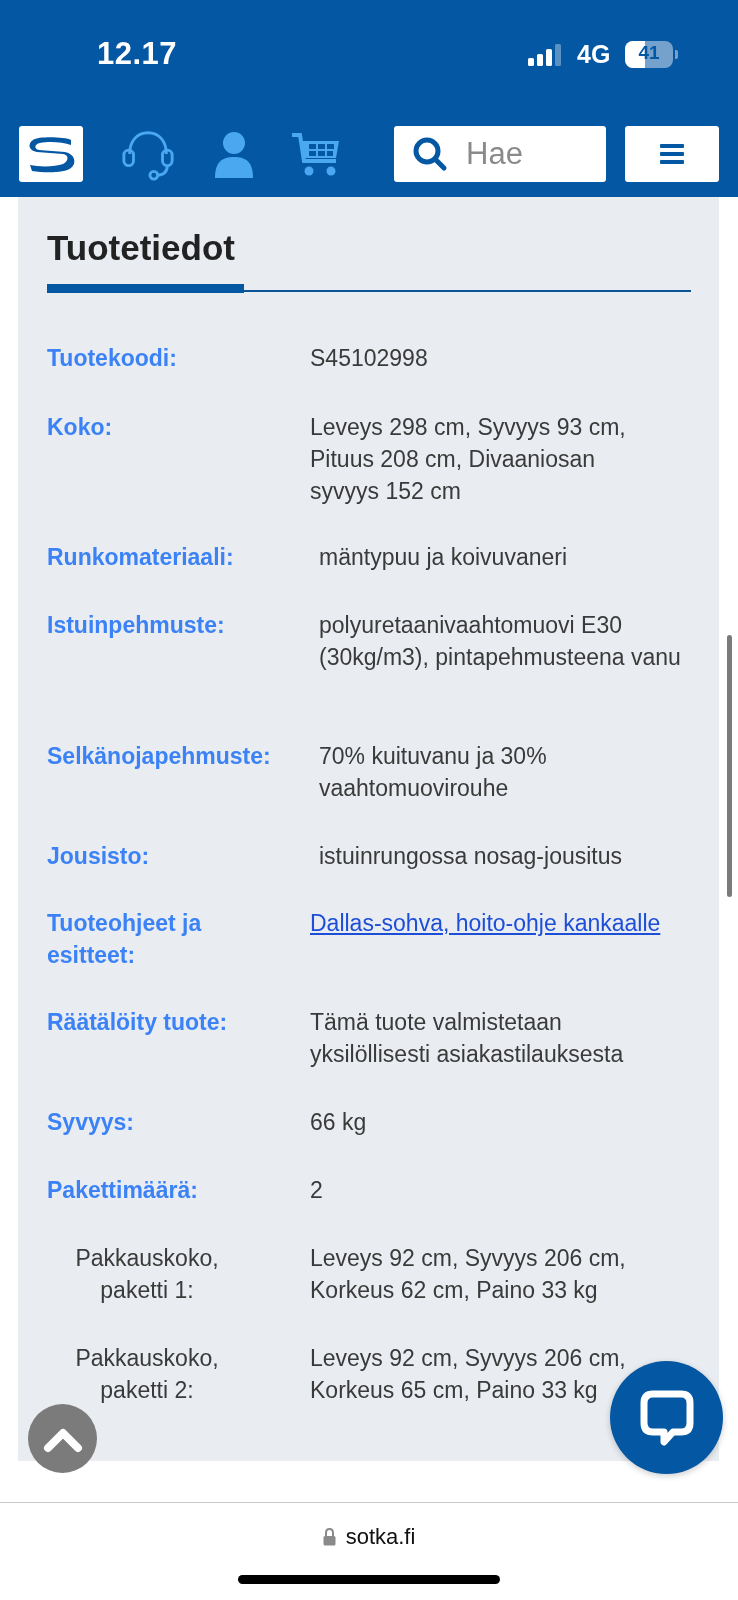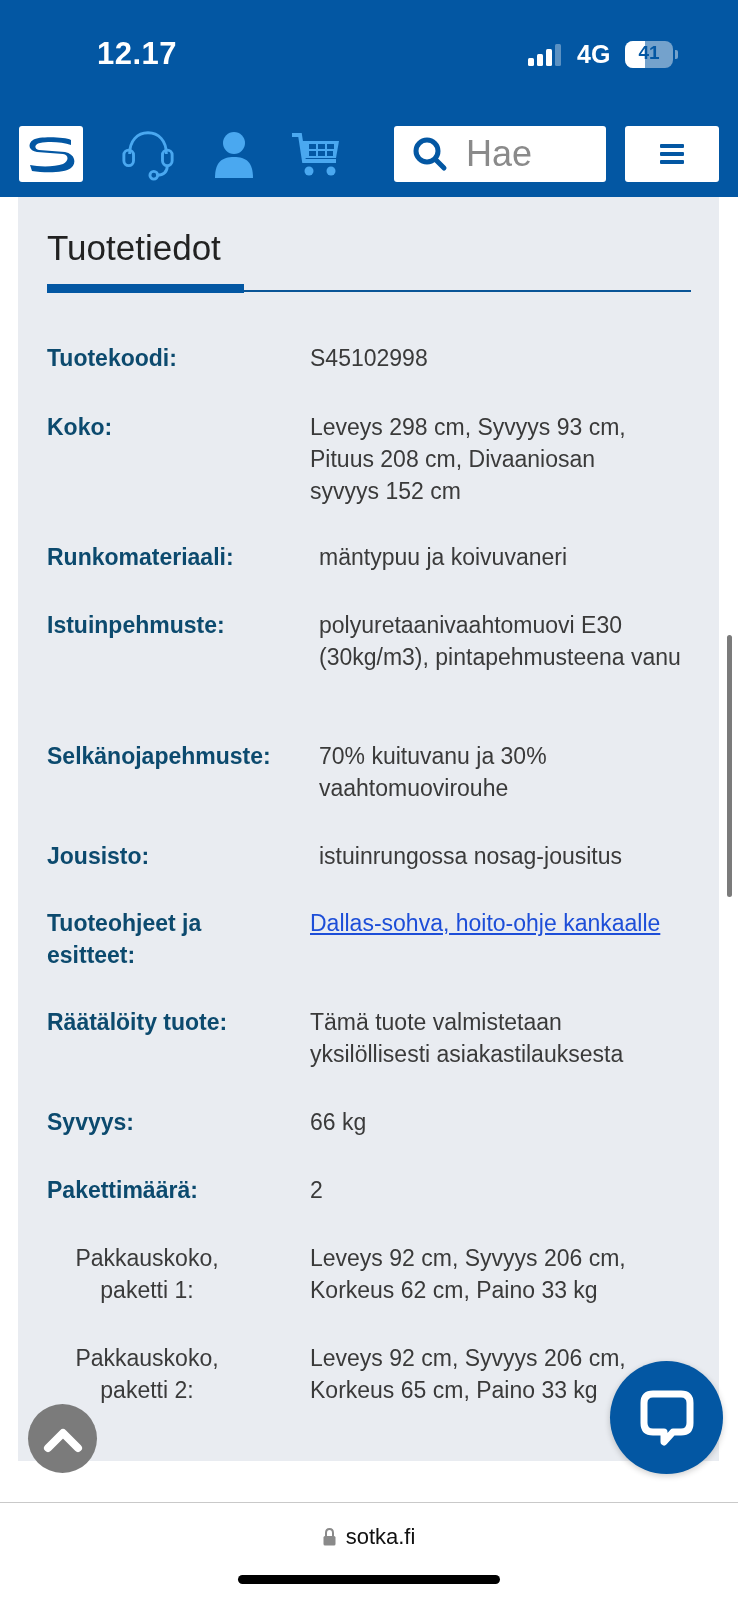--- a/index.html
+++ b/index.html
@@ -14,32 +14,32 @@
   .signal span.dim { background: rgba(255,255,255,0.35); }
   .net { position: absolute; left: 577px; top: 40px; font-size: 25px; color: #fff; font-weight: bold; text-align: center; }
   .battery { position: absolute; left: 625px; top: 41px; width: 48px; height: 27px; border-radius: 8px; background: rgba(255,255,255,0.45); overflow: hidden; padding-left: 12px; }
   .battery .fill { position: absolute; left: 0; top: 0; bottom: 0; width: 41%; background: #fff; }
   .battery .lvl { position: absolute; left: 0; right: 0; top: 1px; text-align: center; font-size: 19px; font-weight: bold; color: #0357a3; }
   .battery-tip { position: absolute; left: 675px; top: 50px; width: 3px; height: 9px; border-radius: 0 2px 2px 0; background: rgba(255,255,255,0.45); }
 
   .logo { position: absolute; left: 19px; top: 126px; width: 64px; height: 56px; background: #fff; border-radius: 3px; display: flex; align-items: center; justify-content: center; }
   .navicon { position: absolute; top: 128px; width: 56px; height: 54px; display: flex; align-items: center; justify-content: center; }
   .search { position: absolute; left: 394px; top: 126px; width: 212px; height: 56px; background: #fff; border-radius: 3px; display: flex; align-items: center; padding-left: 18px; }
-  .search .ph { margin-left: 18px; font-size: 36px; color: #8a8a8a; }
+  .search .ph { margin-left: 18px; font-size: 31px; color: #8a8a8a; }
   .menu-btn { position: absolute; left: 625px; top: 126px; width: 94px; height: 56px; background: #fff; border-radius: 3px; display: flex; align-items: center; justify-content: center; }
 
   
   .panel { position: absolute; left: 18px; top: 197px; width: 701px; height: 1264px; background: #e9ecf1; }
   .tabs { position: absolute; left: 47px; top: 228px; width: 644px; height: 68px; }
-  .tab { position: absolute; top: 0; font-size: 35px; color: #222; font-weight: normal; }
+  .tab { position: absolute; top: 0; font-size: 35px; color: #222; font-weight: bold; }
   .tab-underline { position: absolute; left: 47px; top: 290px; width: 644px; height: 2px; background: #0a5597; }
   .tab-active-bar { position: absolute; left: 47px; top: 284px; width: 197px; height: 9px; background: #0357a3; }
 
   .row { position: absolute; left: 47px; width: 644px; font-size: 23px; line-height: 32px; }
-  .row .lbl { position: absolute; left: 0; top: 0; width: 258px; font-weight: bold; color: #0c4a6e; }
+  .row .lbl { position: absolute; left: 0; top: 0; width: 258px; font-weight: bold; color: #3b82f6; }
   .row .lbl.normal { font-weight: normal; color: #3a3a3a; text-align: center; }
   .row .val { position: absolute; top: 0; color: #3a3a3a; width: 380px; }
   .row .val a { color: #1d4ed8; text-decoration: underline; }
 
   .scrollbar { position: absolute; left: 727px; top: 635px; width: 5px; height: 262px; background: #7b7b7b; border-radius: 3px; }
 
   .back-top { position: absolute; left: 28px; top: 1404px; width: 69px; height: 69px; border-radius: 50%; background: #7b7b7b; display: flex; align-items: center; justify-content: center; }
   .chat-btn { position: absolute; left: 610px; top: 1361px; width: 113px; height: 113px; border-radius: 50%; background: #0357a3; display: flex; align-items: center; justify-content: center; box-shadow: 0 2px 6px rgba(0,0,0,0.2); }
 
   .footer-line { position: absolute; left: 0; top: 1502px; width: 738px; height: 1px; background: #c9c9c9; }

